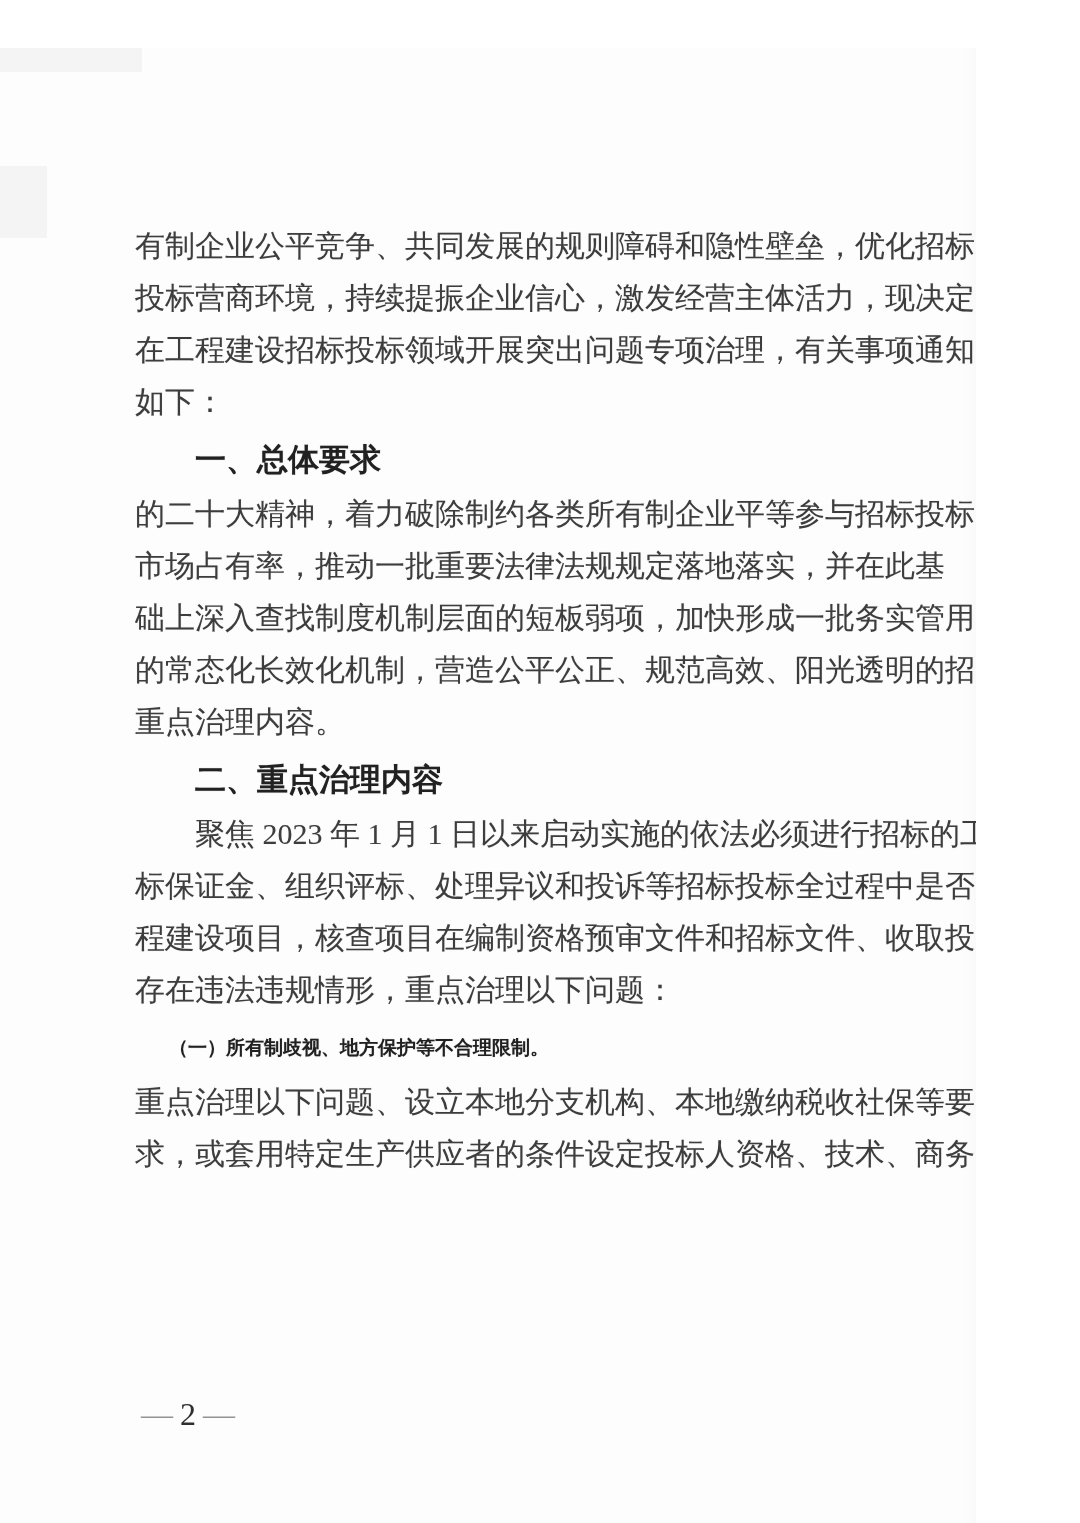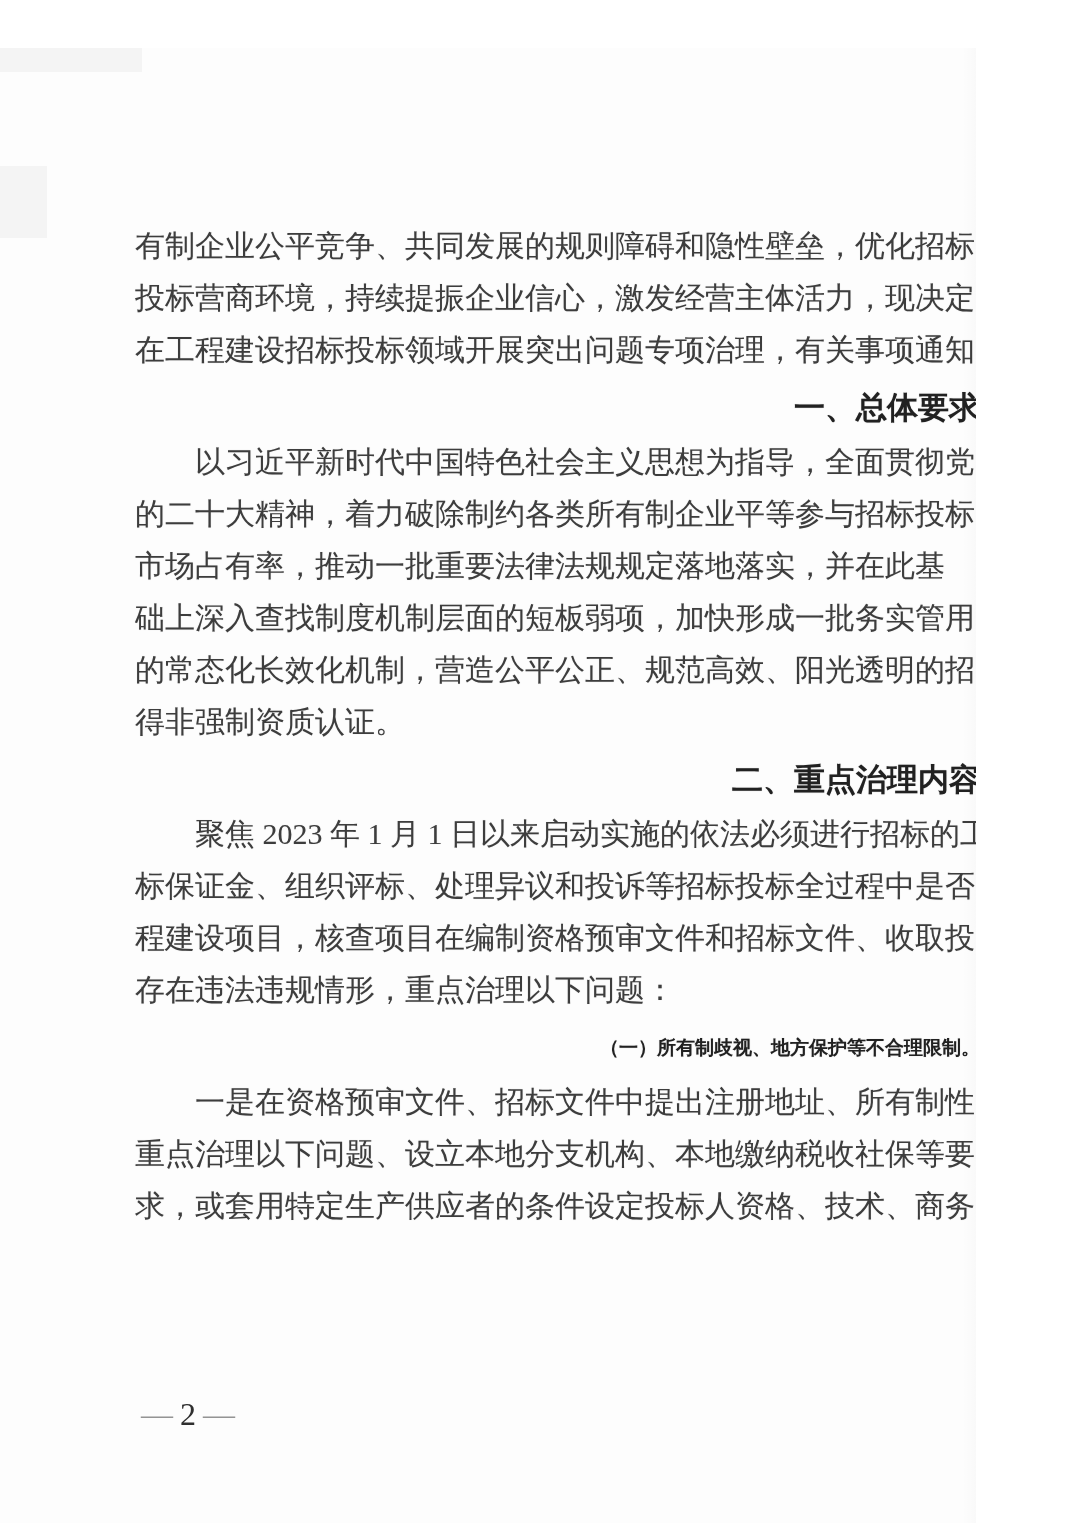--- a/index.html
+++ b/index.html
@@ -55,21 +55,20 @@
     font-family: "Liberation Sans", "DejaVu Sans", sans-serif;
     font-weight: 700;
     color: #212121;
     font-size: 31px;
     height: 52px;
     line-height: 52px;
     margin: 6px 0 2px 0;
     text-indent: 60px;
     white-space: nowrap;
     text-shadow: 0 0 1px rgba(40, 40, 40, 0.3);
-    text-align: right;
   }
   .heading.sub { text-indent: 34px; font-size: 19px; }
 
   .footer {
     position: absolute;
     left: 141px;
     top: 1340px;
     height: 52px;
     line-height: 52px;
     font-size: 32px;
@@ -86,34 +85,33 @@
   <div class="artifact artifact-topbar"></div>
   <div class="artifact artifact-leftblock"></div>
   <div class="edge-shade"></div>
   <div class="speck speck-1"></div>
   <div class="speck speck-2"></div>
 
   <main class="content" id="doc-content">
       <div class="line">有制企业公平竞争、共同发展的规则障碍和隐性壁垒，优化招标</div>
       <div class="line">投标营商环境，持续提振企业信心，激发经营主体活力，现决定</div>
       <div class="line">在工程建设招标投标领域开展突出问题专项治理，有关事项通知</div>
+      <div class="line">如下：</div>
       <div class="heading">一、总体要求</div>
-      <div class="line indent">以习近平新时代中国特色社会主义思想为指导，全面贯彻党</div>
       <div class="line">的二十大精神，着力破除制约各类所有制企业平等参与招标投标</div>
       <div class="line">市场占有率，推动一批重要法律法规规定落地落实，并在此基</div>
       <div class="line">础上深入查找制度机制层面的短板弱项，加快形成一批务实管用</div>
       <div class="line">的常态化长效化机制，营造公平公正、规范高效、阳光透明的招</div>
-      <div class="line">得非强制资质认证。</div>
+      <div class="line">重点治理内容。</div>
       <div class="heading">二、重点治理内容</div>
       <div class="line indent">聚焦 2023 年 1 月 1 日以来启动实施的依法必须进行招标的工</div>
       <div class="line">标保证金、组织评标、处理异议和投诉等招标投标全过程中是否</div>
       <div class="line">程建设项目，核查项目在编制资格预审文件和招标文件、收取投</div>
       <div class="line">存在违法违规情形，重点治理以下问题：</div>
       <div class="heading sub">（一）所有制歧视、地方保护等不合理限制。</div>
-      <div class="line indent">一是在资格预审文件、招标文件中提出注册地址、所有制性</div>
       <div class="line">重点治理以下问题、设立本地分支机构、本地缴纳税收社保等要</div>
       <div class="line">求，或套用特定生产供应者的条件设定投标人资格、技术、商务</div>
     </main>
 
   <div class="footer">
     <span class="dash">—</span><span class="pagenum">2</span><span class="dash">—</span>
   </div>
 </div>
 
 </body></html>

